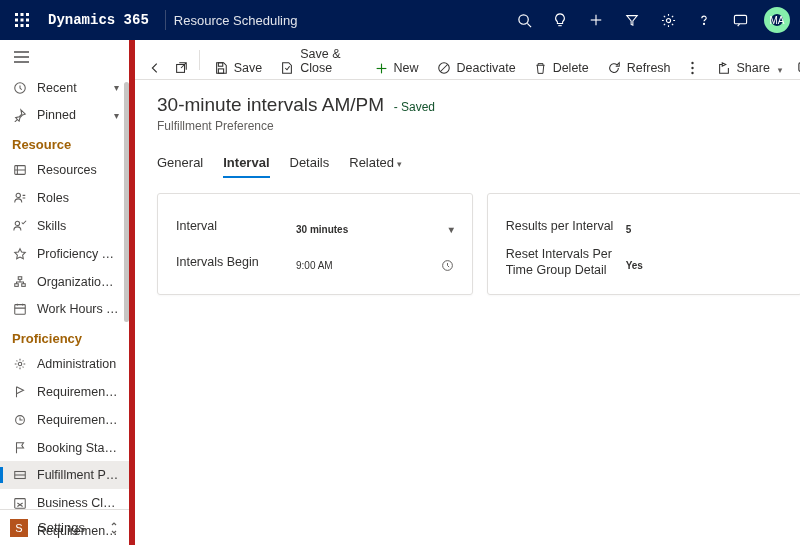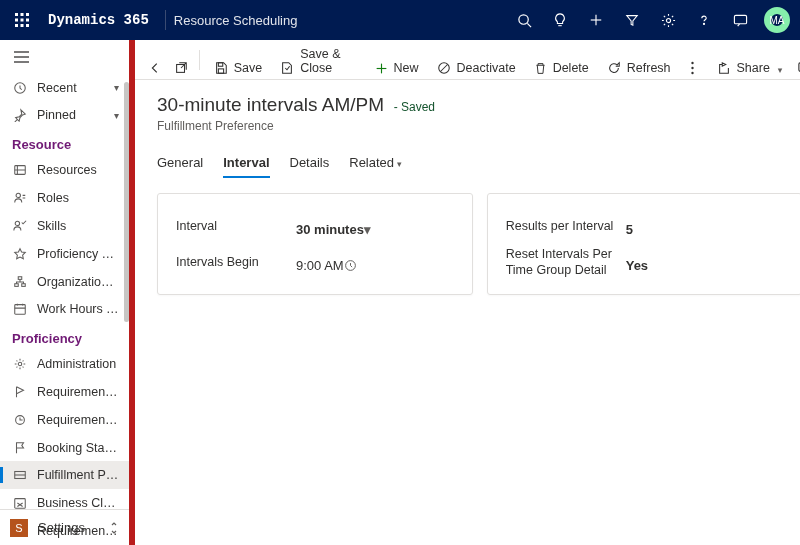--- a/index.html
+++ b/index.html
@@ -17,21 +17,21 @@
 
 
 .body { display:flex; height:505px; }
 .leftcol { width:135px; border-right:6px solid #b91c1c; display:flex; flex-direction:column; background:#fff; position:relative;}
 .leftcol .burger { height:40px; display:flex; align-items:center; padding-left:14px;}
 .leftcol .navitem { height:33px; display:flex; align-items:center; padding:0 10px 0 13px; cursor:pointer; font-size:12.5px; color:#323130; gap:10px;}
 .leftcol .navitem.selected { background:#edebe9; position:relative;}
 .leftcol .navitem.selected::before { content:""; position:absolute; left:0; top:6px; bottom:6px; width:3px; background:#0078d4;}
 .leftcol .navitem .nlabel { white-space:nowrap; overflow:hidden; text-overflow:ellipsis; flex:1;}
 .leftcol .navitem .chev { font-size:10px; color:#605e5c;}
-.leftcol .section { padding:8px 12px 4px; font-size:13px; font-weight:600; color:#701a75;}
+.leftcol .section { padding:8px 12px 4px; font-size:13px; font-weight:600; color:#a16207;}
 .leftcol .footer { position:absolute; bottom:0; left:0; right:0; height:36px; border-top:1px solid #e1dfdd; display:flex; align-items:center; padding:0 10px; gap:10px;}
 .leftcol .footer .sq { width:18px; height:18px; background:#b5531c; color:#fff; font-size:11px; display:flex; align-items:center; justify-content:center;}
 .leftcol .scrollbar { position:absolute; right:0; top:42px; width:5px; height:240px; background:#c8c6c4; border-radius:3px;}
 
 .main { flex:1; display:flex; flex-direction:column;}
 .cmdbar { height:40px; border-bottom:1px solid #e1dfdd; display:flex; align-items:center; padding:0 8px; gap:2px;}
 .cmdbar .cbtn { height:30px; display:flex; align-items:flex-end; gap:6px; padding:0 8px; font-size:12.5px; cursor:pointer; border-radius:2px; color:#323130;}
 .cmdbar .iconbtn { width:30px; justify-content:center; padding:0;}
 .cmdbar .spacer { flex:1;}
 .cmdbar svg { flex-shrink:0;}
@@ -43,21 +43,21 @@
 .tabs { display:flex; gap:20px; margin-top:18px; border-bottom:1px solid transparent;}
 .tab { font-size:13px; padding:4px 0 8px; cursor:pointer; color:#323130; position:relative;}
 .tab.active { font-weight:600;}
 .tab.active::after { content:""; position:absolute; left:0; right:0; bottom:0; height:2px; background:#0078d4;}
 .tab .chev { font-size:9px; margin-left:3px; color:#605e5c;}
 
 .cards { display:flex; gap:14px; margin-top:14px;}
 .card { flex:1; border:1px solid #e1dfdd; border-radius:3px; padding:14px 18px; box-shadow:0 1px 2px rgba(0,0,0,0.03);}
 .field { display:flex; align-items:center; min-height:36px;}
 .field .flabel { width:120px; font-size:12.5px; color:#323130;}
-.field .fval { flex:1; font-size:13px; font-weight:600; display:flex; align-items:center; margin-top:7px;}
+.field .fval { flex:1; font-size:10px; font-weight:600; display:flex; align-items:center; justify-content:space-between;margin-top:7px;}
 .field .fval .endicon { color:#605e5c;}
 
 .ico { width:14px; height:14px;}
 </style>
 </head>
 <body>
 
 <div class="topbar">
   <div class="waffle ticon">
     <svg width="14" height="14" viewBox="0 0 14 14" fill="#fff">

